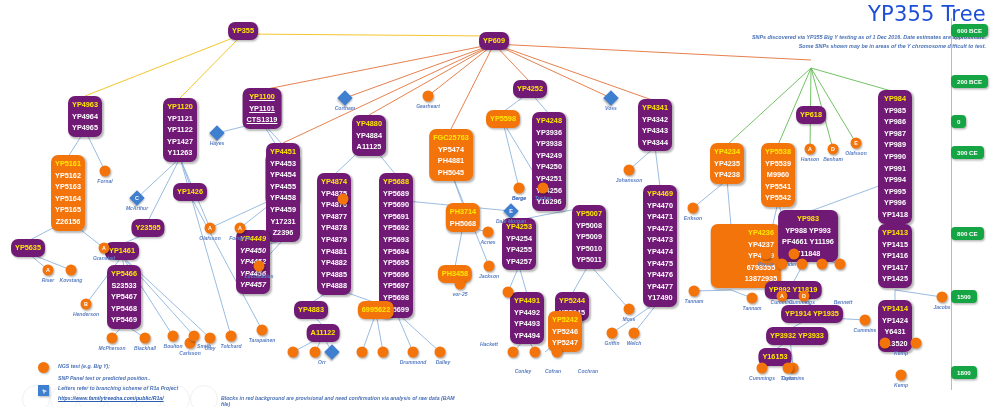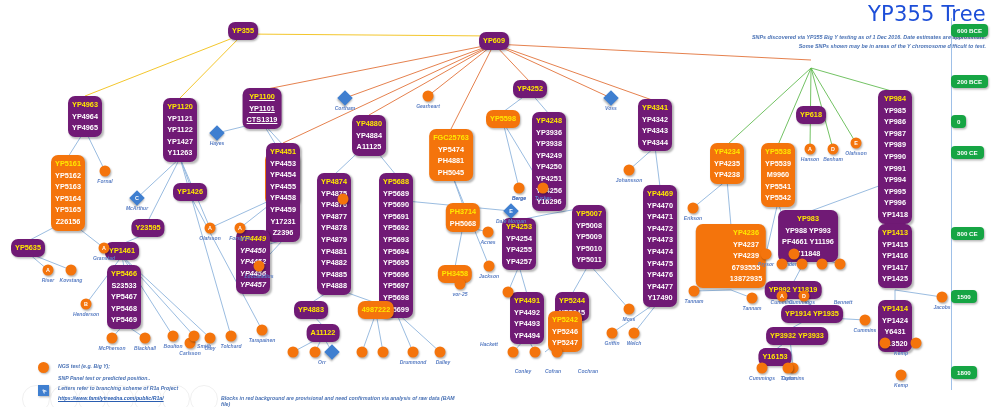--- a/index.html
+++ b/index.html
@@ -405,21 +405,21 @@
       </div>
       <div class="node orange" style="left: 565px; top: 311px;">
         <span class="r hd">YP5242</span>
         <span class="r">YP5246</span>
         <span class="r">YP5247</span>
       </div>
       <div class="node green" style="left: 311px; top: 301px;">
         <span class="r hd">YP4883</span>
       </div>
       <div class="node orange" style="left: 376px; top: 301px;">
-        <span class="r hd">4987222</span>
+        <span class="r hd">6995622</span>
       </div>
       <div class="node green" style="left: 323px; top: 324px;">
         <span class="r hd">A11122</span>
       </div>
       <div class="node green" style="left: 660px; top: 185px;">
         <span class="r hd">YP4469</span>
         <span class="r">YP4470</span>
         <span class="r">YP4471</span>
         <span class="r">YP4472</span>
         <span class="r">YP4473</span>
@@ -427,21 +427,21 @@
         <span class="r">YP4475</span>
         <span class="r">YP4476</span>
         <span class="r">YP4477</span>
         <span class="r">Y17490</span>
       </div>
       <div class="node orange" style="left: 727px; top: 143px;">
         <span class="r hd">YP4234</span>
         <span class="r">YP4235</span>
         <span class="r">YP4238</span>
       </div>
-      <div class="node orange" style="left: 731px; top: 224px; padding-left: 34px;">
+      <div class="node orange" style="left: 746px; top: 224px; padding-left: 34px;">
         <span class="r hd">YP4236</span>
         <span class="r">YP4237</span>
         <span class="r">YP4239</span>
         <span class="r">6793555</span>
         <span class="r">13872935</span>
       </div>
       <div class="node orange" style="left: 778px; top: 143px;">
         <span class="r hd">YP5538</span>
         <span class="r">YP5539</span>
         <span class="r">M9960</span>

